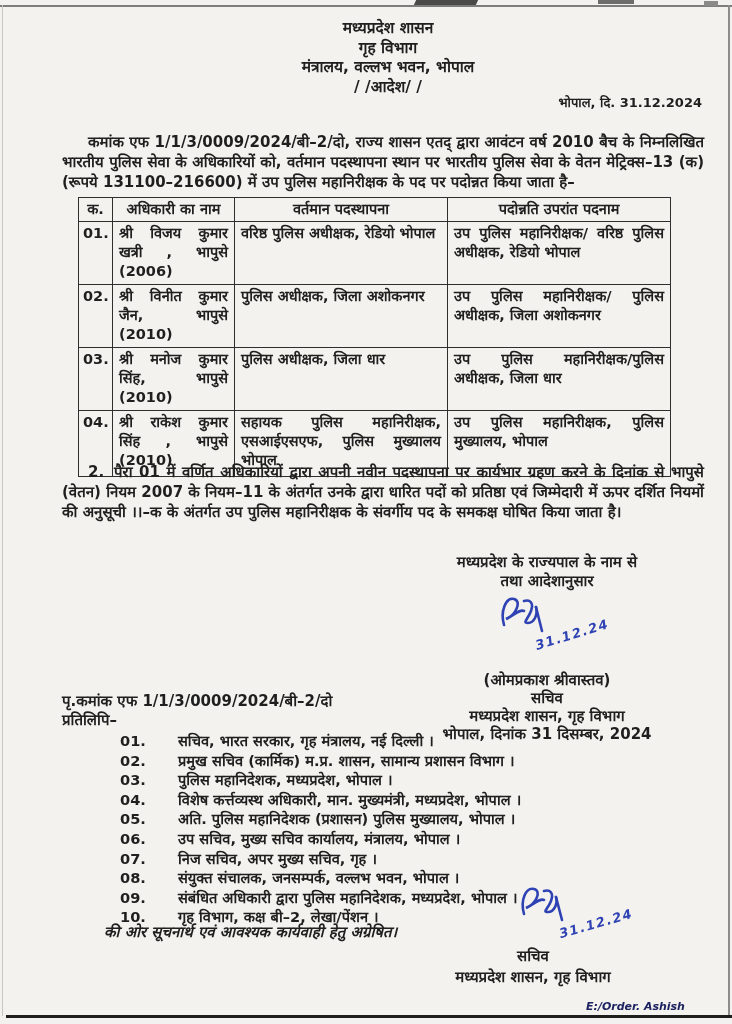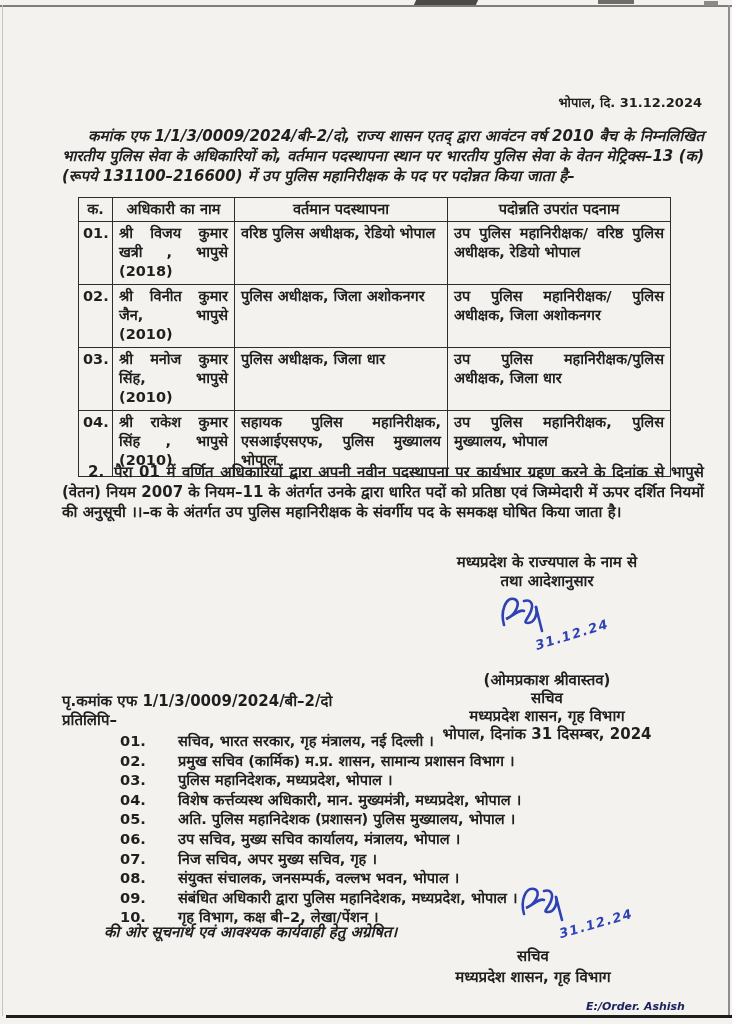--- a/index.html
+++ b/index.html
@@ -20,21 +20,21 @@
   .art1{position:absolute;top:0;left:415px;width:62px;height:5px;background:#4a4a48;transform:skewX(-25deg);}
   .art2{position:absolute;top:0;left:598px;width:36px;height:4px;background:#6d6d6a;}
   .art3{position:absolute;top:1px;left:704px;width:14px;height:5px;background:#8a8a88;}
   
   .header{position:absolute;top:19px;left:0;width:732px;text-align:center;padding-left:44px;box-sizing:border-box;}
   .header div{font-size:15.5px;line-height:19.5px;font-weight:700;}
   .date-line{position:absolute;top:93px;right:30px;font-size:13px;font-weight:700;}
 
   
   .para{position:absolute;left:62px;width:642px;font-size:15px;line-height:20px;font-weight:600;text-align:justify;}
-  .para1{top:111px;text-indent:26px;font-style:italic;}
+  .para1{top:117px;text-indent:26px;}
   .numpara{text-indent:0;}
   .pnum{display:inline-block;width:26px;margin-left:26px;font-weight:700;}
   .numpara .ptext{display:inline;}
   .para2{top:447px;}
   .para3{top:536px;}
 
   
   table.order{position:absolute;top:197px;left:78px;width:592px;border-collapse:collapse;table-layout:fixed;}
   table.order th,table.order td{
     border:1.6px solid #2e2e2c;font-size:14.5px;line-height:19px;
@@ -83,41 +83,47 @@
 <div class="page">
 
   <div class="frame-top"></div>
   <div class="frame-right"></div>
   <div class="frame-left"></div>
   <div class="frame-bottom"></div>
   <div class="art1"></div>
   <div class="art2"></div>
   <div class="art3"></div>
 
+  <div class="header">
+    <div>मध्यप्रदेश शासन</div>
+    <div>गृह विभाग</div>
+    <div>मंत्रालय, वल्लभ भवन, भोपाल</div>
+    <div>/ /आदेश/ /</div>
+  </div>
   <div class="date-line">भोपाल, दि. 31.12.2024</div>
 
   <p class="para para1">कमांक एफ 1/1/3/0009/2024/बी–2/दो,  राज्य शासन एतद् द्वारा आवंटन वर्ष 2010 बैच के निम्नलिखित भारतीय पुलिस सेवा के अधिकारियों को, वर्तमान पदस्थापना स्थान पर भारतीय पुलिस सेवा के वेतन मेट्रिक्स–13 (क) (रूपये 131100–216600) में उप पुलिस महानिरीक्षक के पद पर पदोन्नत किया जाता है–</p>
 
   <table class="order">
     <colgroup>
         <col style="width:34px">
         <col style="width:122px">
         <col style="width:213px">
         <col style="width:223px">
       </colgroup>
     <tbody>
         <tr>
       <th>क.</th>
       <th>अधिकारी का नाम</th>
       <th>वर्तमान पदस्थापना</th>
       <th>पदोन्नति उपरांत पदनाम</th>
     </tr>
     <tr class="r1">
       <td class="c1">01.</td>
-      <td class="just">श्री विजय कुमार खत्री , भापुसे (2018)</td>
+      <td class="just">श्री विजय कुमार खत्री , भापुसे (2006)</td>
       <td class="just">वरिष्ठ पुलिस अधीक्षक, रेडियो भोपाल</td>
       <td class="just">उप पुलिस महानिरीक्षक/ वरिष्ठ पुलिस अधीक्षक, रेडियो भोपाल</td>
     </tr>
     <tr class="r2">
       <td class="c1">02.</td>
       <td class="just">श्री विनीत कुमार जैन, भापुसे (2010)</td>
       <td class="just">पुलिस अधीक्षक, जिला अशोकनगर</td>
       <td class="just">उप पुलिस महानिरीक्षक/ पुलिस अधीक्षक, जिला अशोकनगर</td>
     </tr>
     <tr class="r3">

